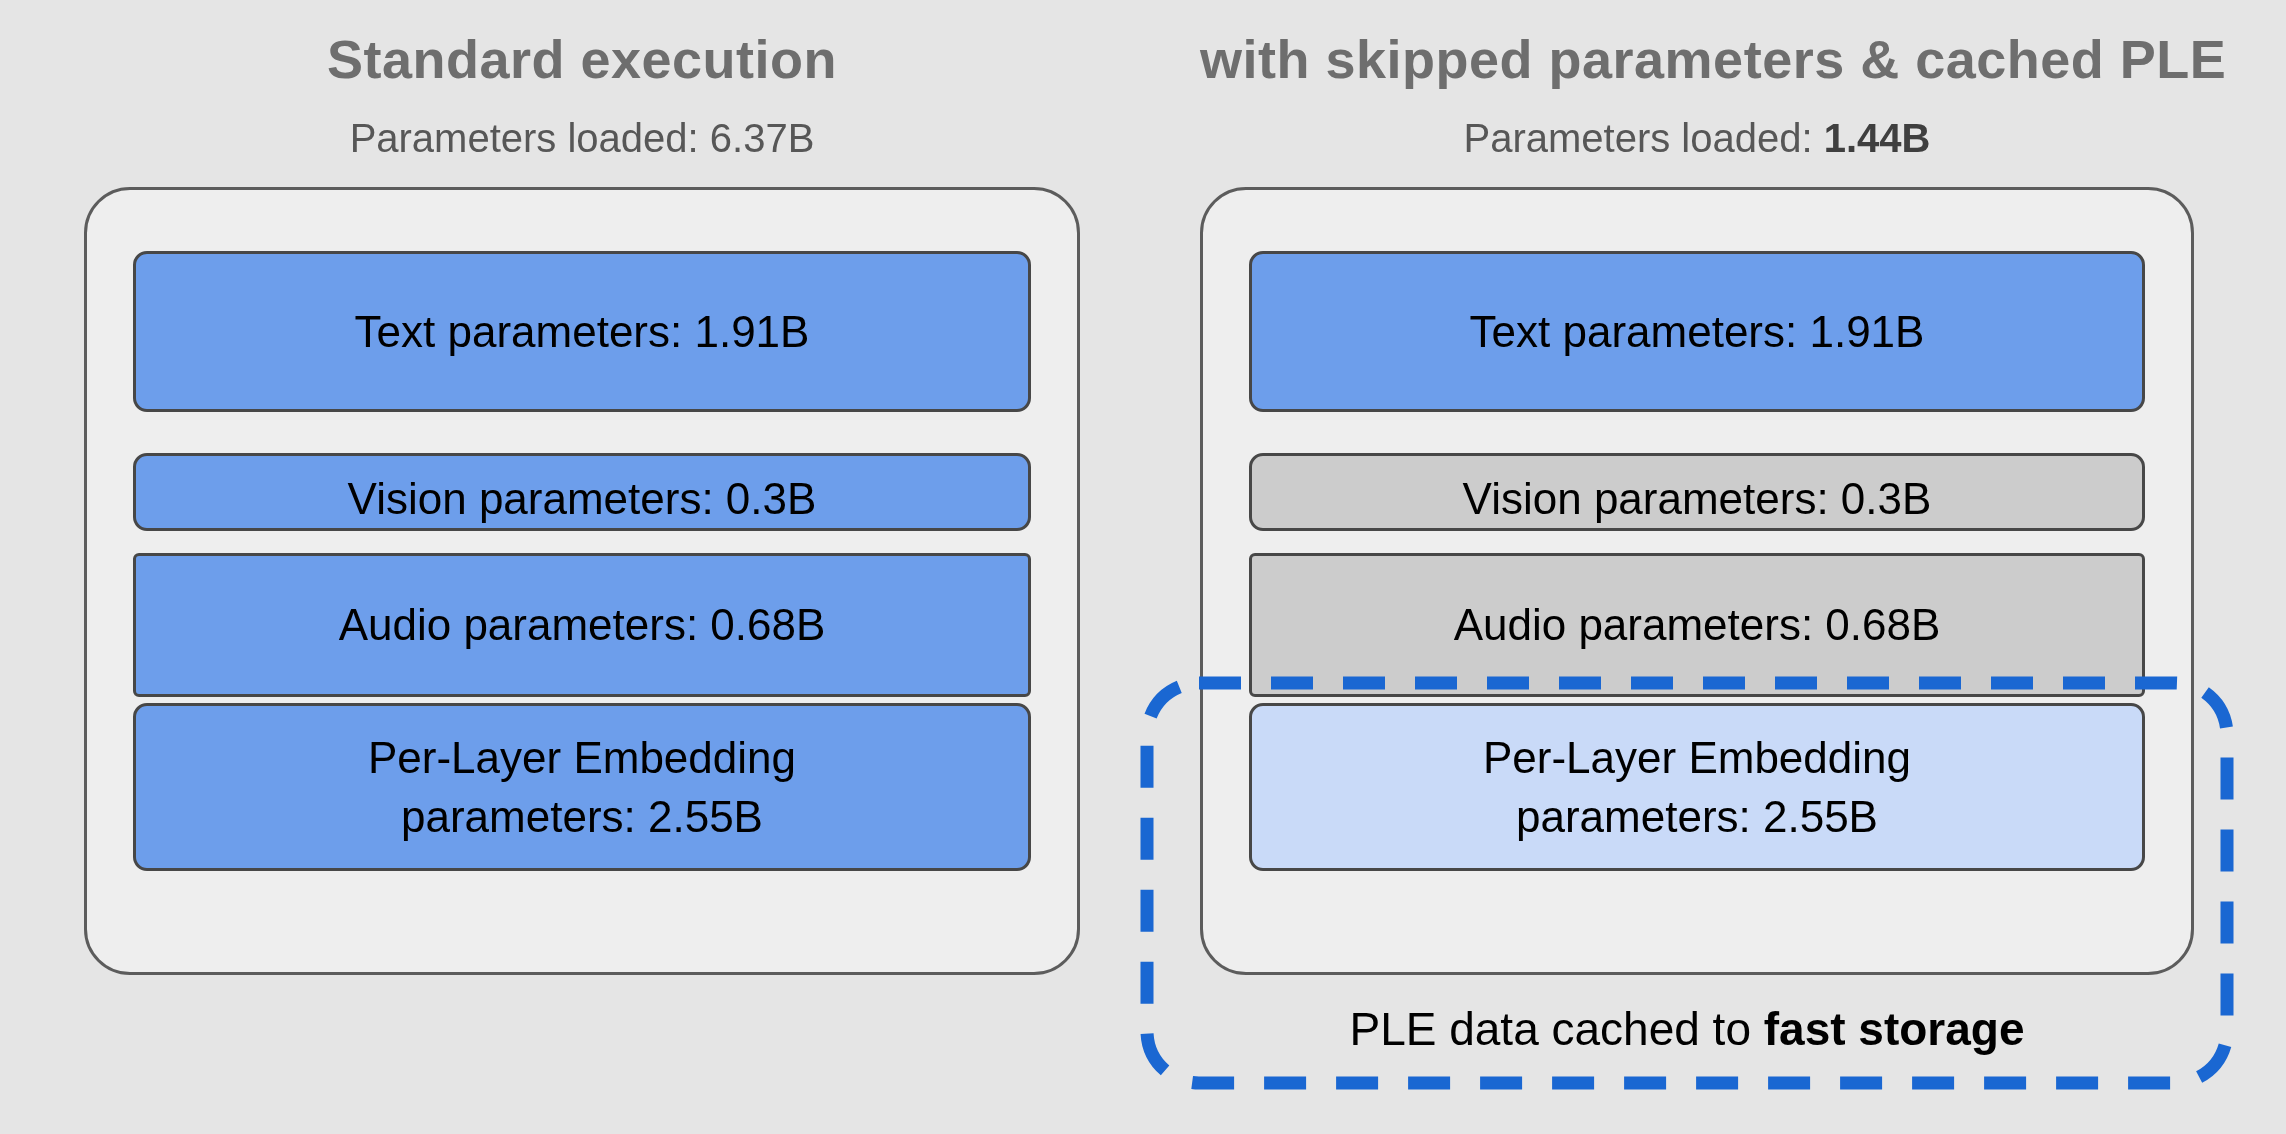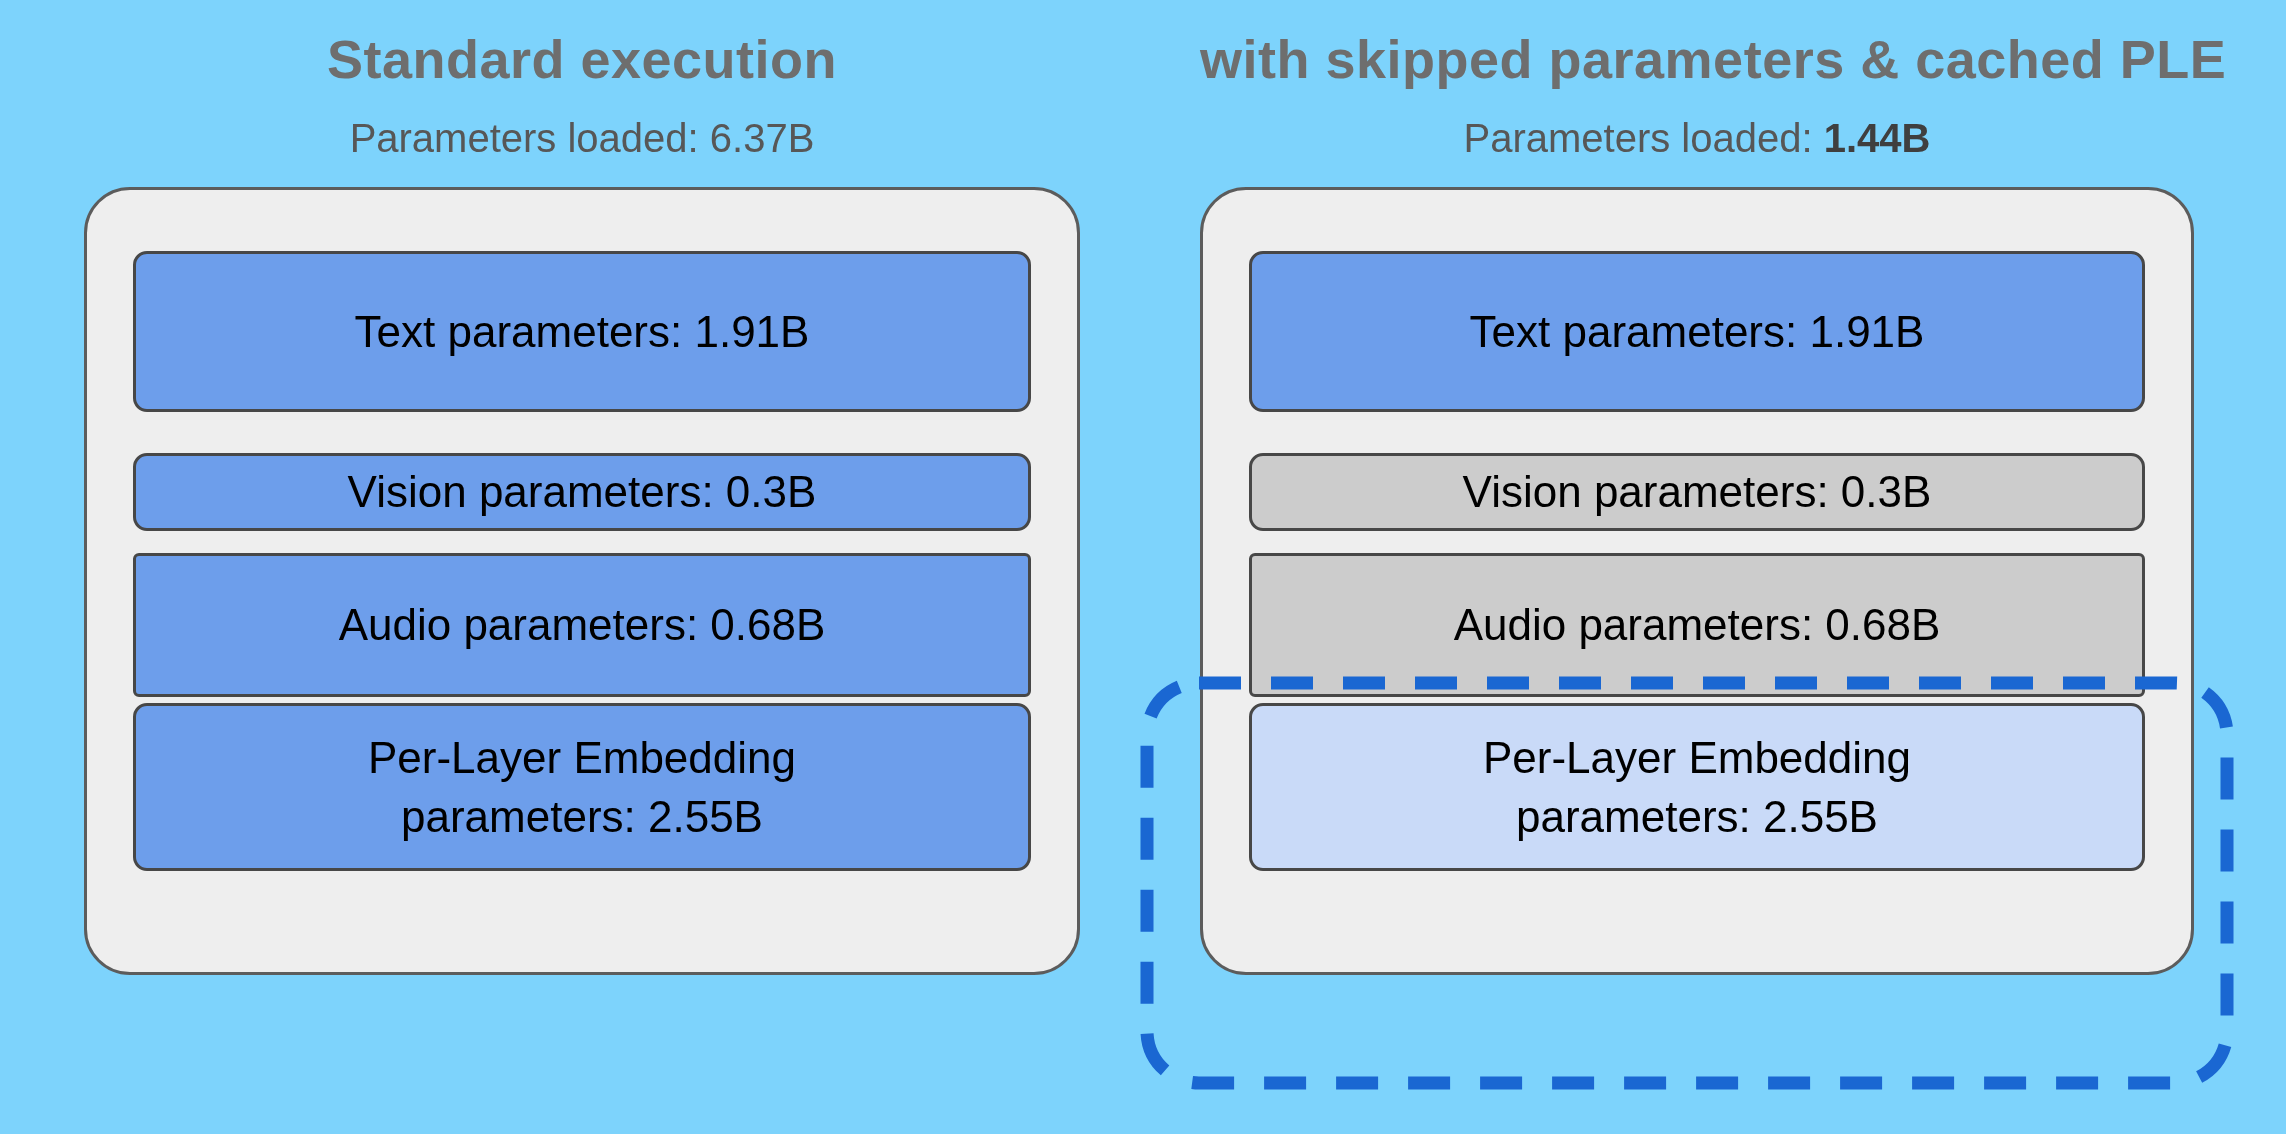--- a/index.html
+++ b/index.html
@@ -16,21 +16,21 @@
     --color-label-text: #000000;
   }
   * { box-sizing: border-box; margin: 0; padding: 0; }
   html, body { background: #ffffff; }
   body { font-family: "Liberation Sans", sans-serif; }
 
   .canvas {
     position: relative;
     width: 2286px;
     height: 1134px;
-    background: #7dd3fc;
+    background: #e5e5e5;
     overflow: hidden;
   }
 
   .panel { position: absolute; top: 0; }
   .panel-left  { left: 84px;  width: 996px; }
   .panel-right { left: 1200px; width: 994px; }
 
   .panel-title {
     position: absolute;
     top: 28px;
@@ -82,21 +82,21 @@
     color: var(--color-label-text);
     text-align: center;
     white-space: pre-line;
     line-height: 1.35;
   }
   .fill-loaded  { background: var(--color-blue-loaded); }
   .fill-skipped { background: var(--color-gray-skipped); }
   .fill-cached  { background: var(--color-blue-cached); }
 
   .box-text   { top: 61px;  height: 161px; }
-  .box-vision { top: 263px; height: 78px;  }
+  .box-vision { top: 263px; height: 78px; align-items: flex-end;  }
   .box-audio  { top: 363px; height: 144px; border-radius: 6px; }
   .box-ple    { top: 513px; height: 168px; }
 
   .dashed-outline-svg {
     position: absolute;
     left: 1140px;
     top: 676px;
     width: 1094px;
     height: 414px;
     pointer-events: none;
@@ -167,14 +167,18 @@
         <span class="box-label">Per-Layer Embedding
 parameters: 2.55B</span>
       </div>
     </div>
   </section>
 
   <svg class="dashed-outline-svg" viewBox="0 0 1094 414" xmlns="http://www.w3.org/2000/svg" aria-hidden="true">
     <rect x="7" y="7" width="1080" height="400" rx="52" ry="52" stroke-dasharray="42 30" stroke-linecap="butt"></rect>
   </svg>
 
+  <p class="cache-note">
+    <span>PLE data cached to</span>
+    <span class="cache-note-bold">fast storage</span>
+  </p>
 
 </div>
 
 </body></html>

